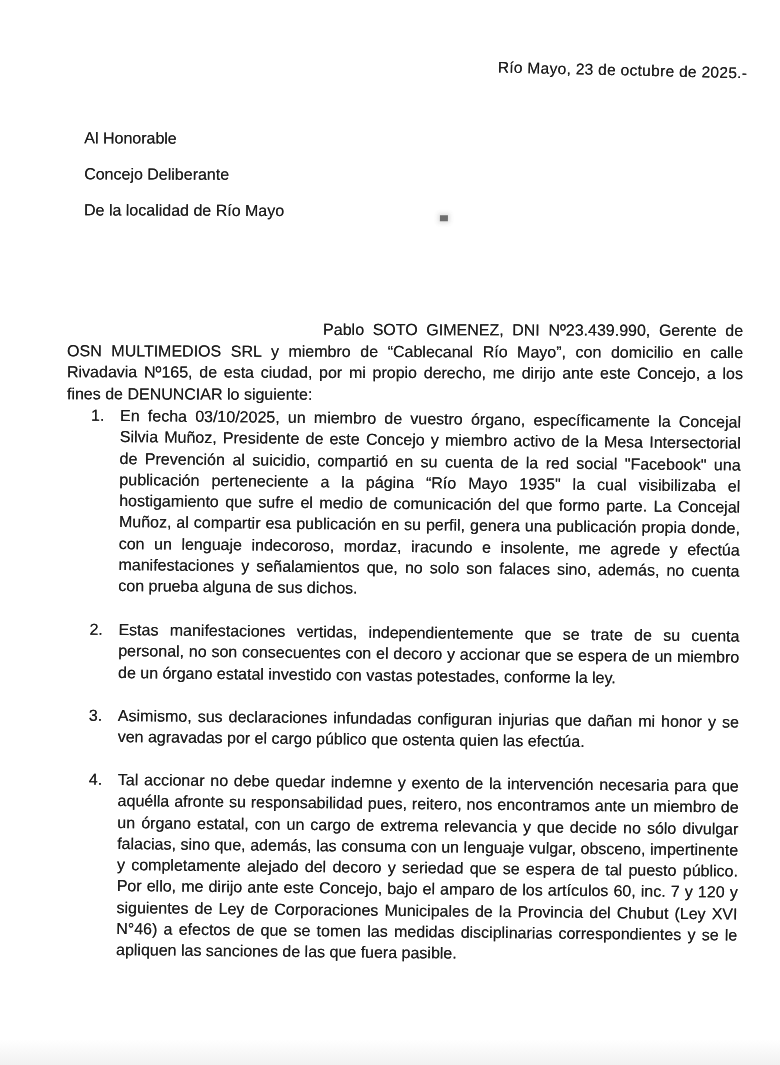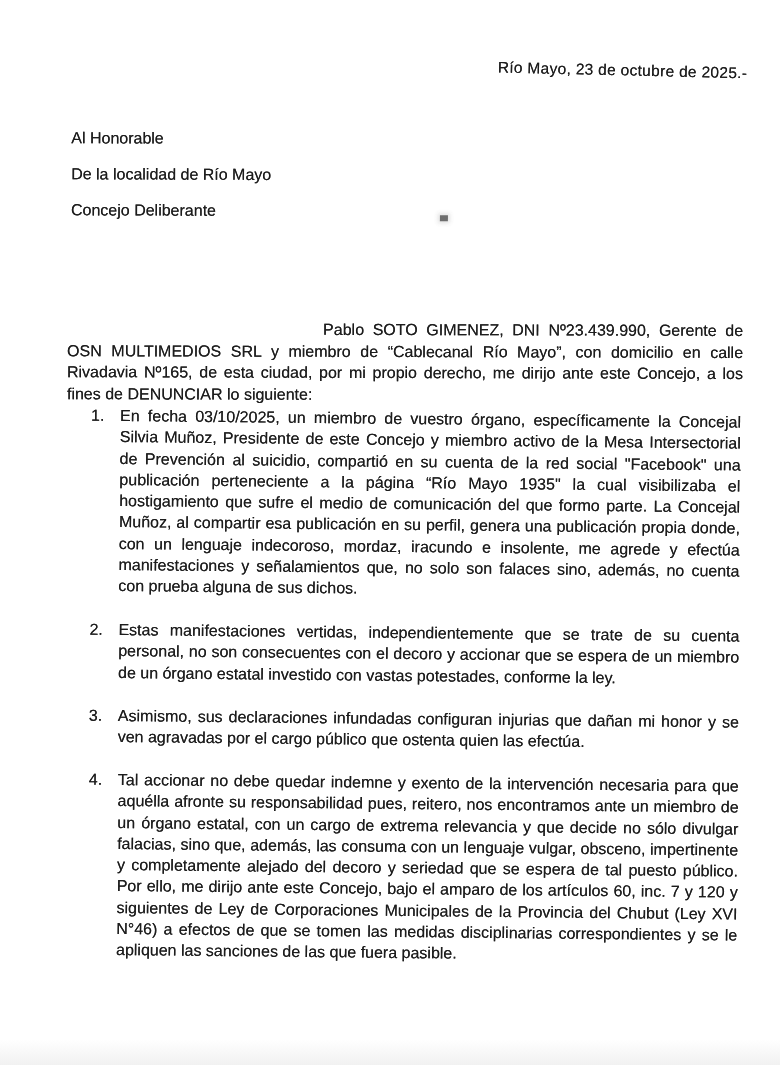--- a/index.html
+++ b/index.html
@@ -35,21 +35,21 @@
     white-space: nowrap;
   }
   .addressee {
     position: absolute;
     top: 131px;
     left: 68px;
     font-size: 16px;
     transform: rotate(-0.15deg);
   }
   .addressee .addr-line {
-    margin: 0 0 18px 1px;
+    margin: 0 0 18px 14px;
     white-space: nowrap;
   }
   .salutation {
     letter-spacing: 0.5px;
   }
   .intro-paragraph {
     position: absolute;
     top: 303px;
     left: 66px;
     width: 676px;
@@ -104,22 +104,22 @@
 </style>
 </head>
 <body>
 
 <div class="page">
 
   <div class="date-line scan-text">Río Mayo, 23 de octubre de 2025.-</div>
 
   <div class="addressee">
     <p class="addr-line scan-text">Al Honorable</p>
+    <p class="addr-line scan-text">Concejo Deliberante</p>
     <p class="addr-line scan-text">De la localidad de Río Mayo</p>
-    <p class="addr-line scan-text">Concejo Deliberante</p>
   </div>
 
   <p class="intro-paragraph scan-text">Pablo SOTO GIMENEZ, DNI Nº23.439.990, Gerente de OSN MULTIMEDIOS SRL y miembro de “Cablecanal Río Mayo”, con domicilio en calle Rivadavia Nº165, de esta ciudad, por mi propio derecho, me dirijo ante este Concejo, a los fines de DENUNCIAR lo siguiente:</p>
 
   <div class="numbered-list">
 
     <div class="list-item">
       <span class="item-number scan-text">1.</span>
       <span class="item-text scan-text">En fecha 03/10/2025, un miembro de vuestro órgano, específicamente la Concejal Silvia Muñoz, Presidente de este Concejo y miembro activo de la Mesa Intersectorial de Prevención al suicidio, compartió en su cuenta de la red social "Facebook" una publicación perteneciente a la página “Río Mayo 1935" la cual visibilizaba el hostigamiento que sufre el medio de comunicación del que formo parte. La Concejal Muñoz, al compartir esa publicación en su perfil, genera una publicación propia donde, con un lenguaje indecoroso, mordaz, iracundo e insolente, me agrede y efectúa manifestaciones y señalamientos que, no solo son falaces sino, además, no cuenta con prueba alguna de sus dichos.</span>
     </div>

